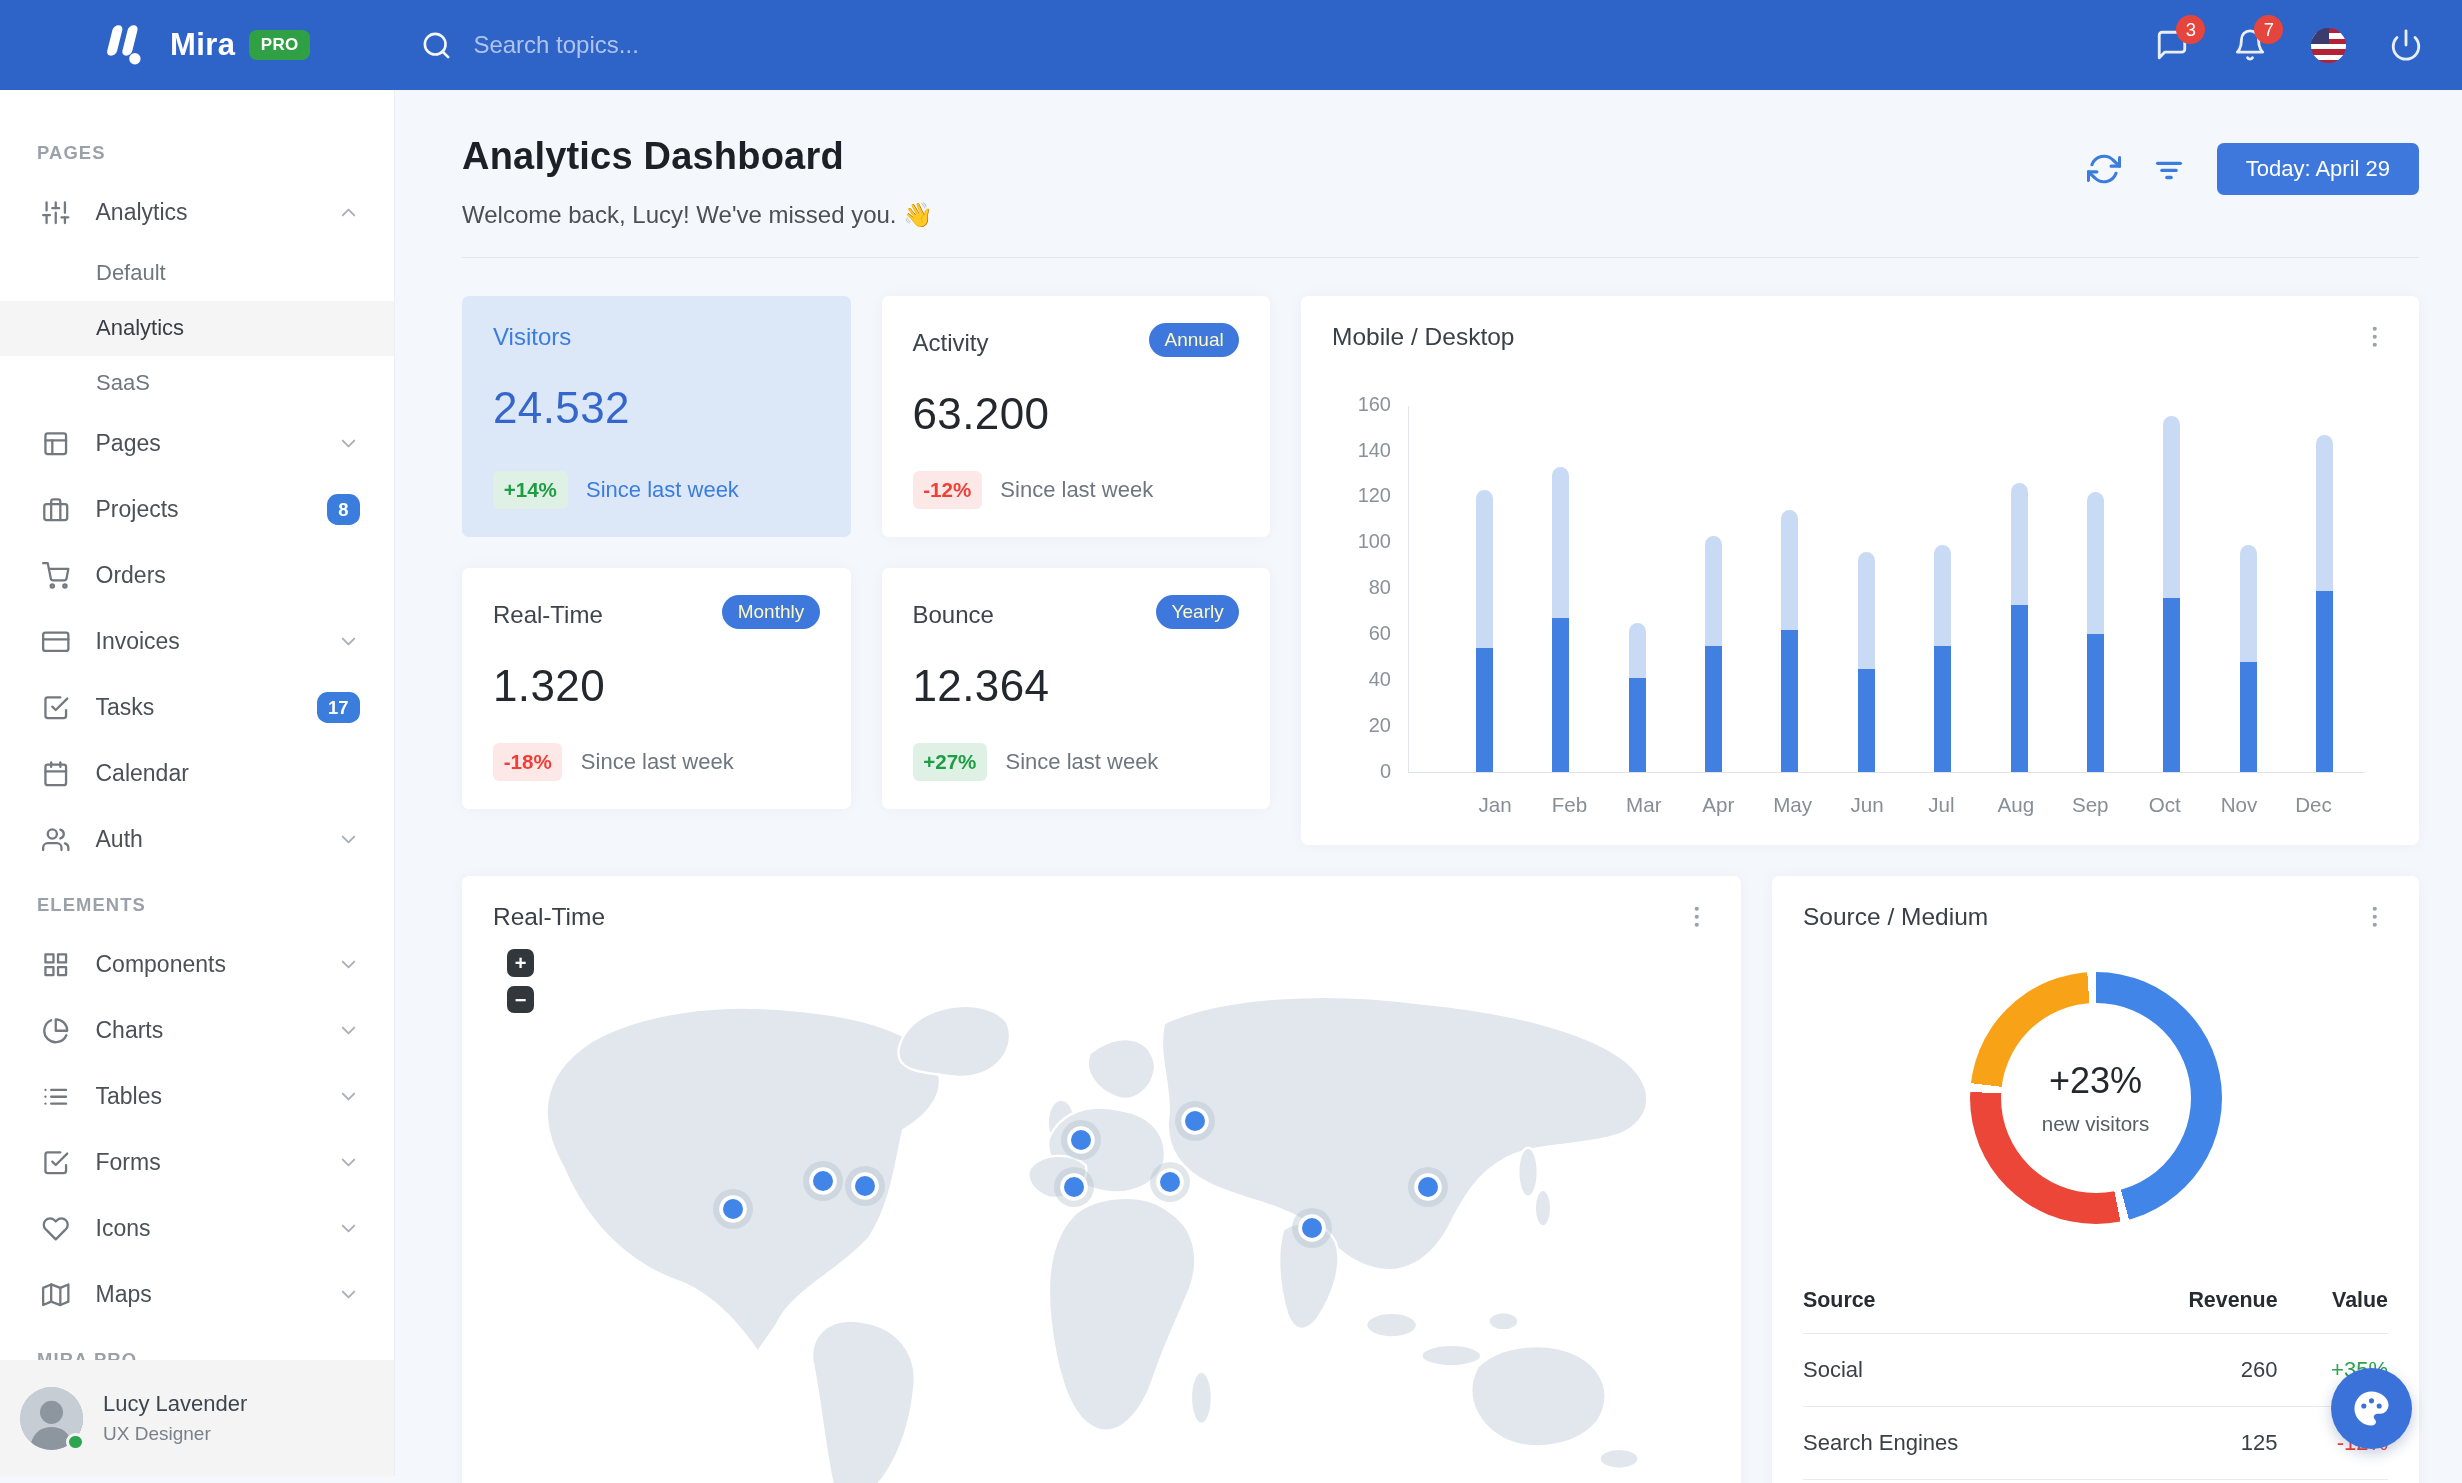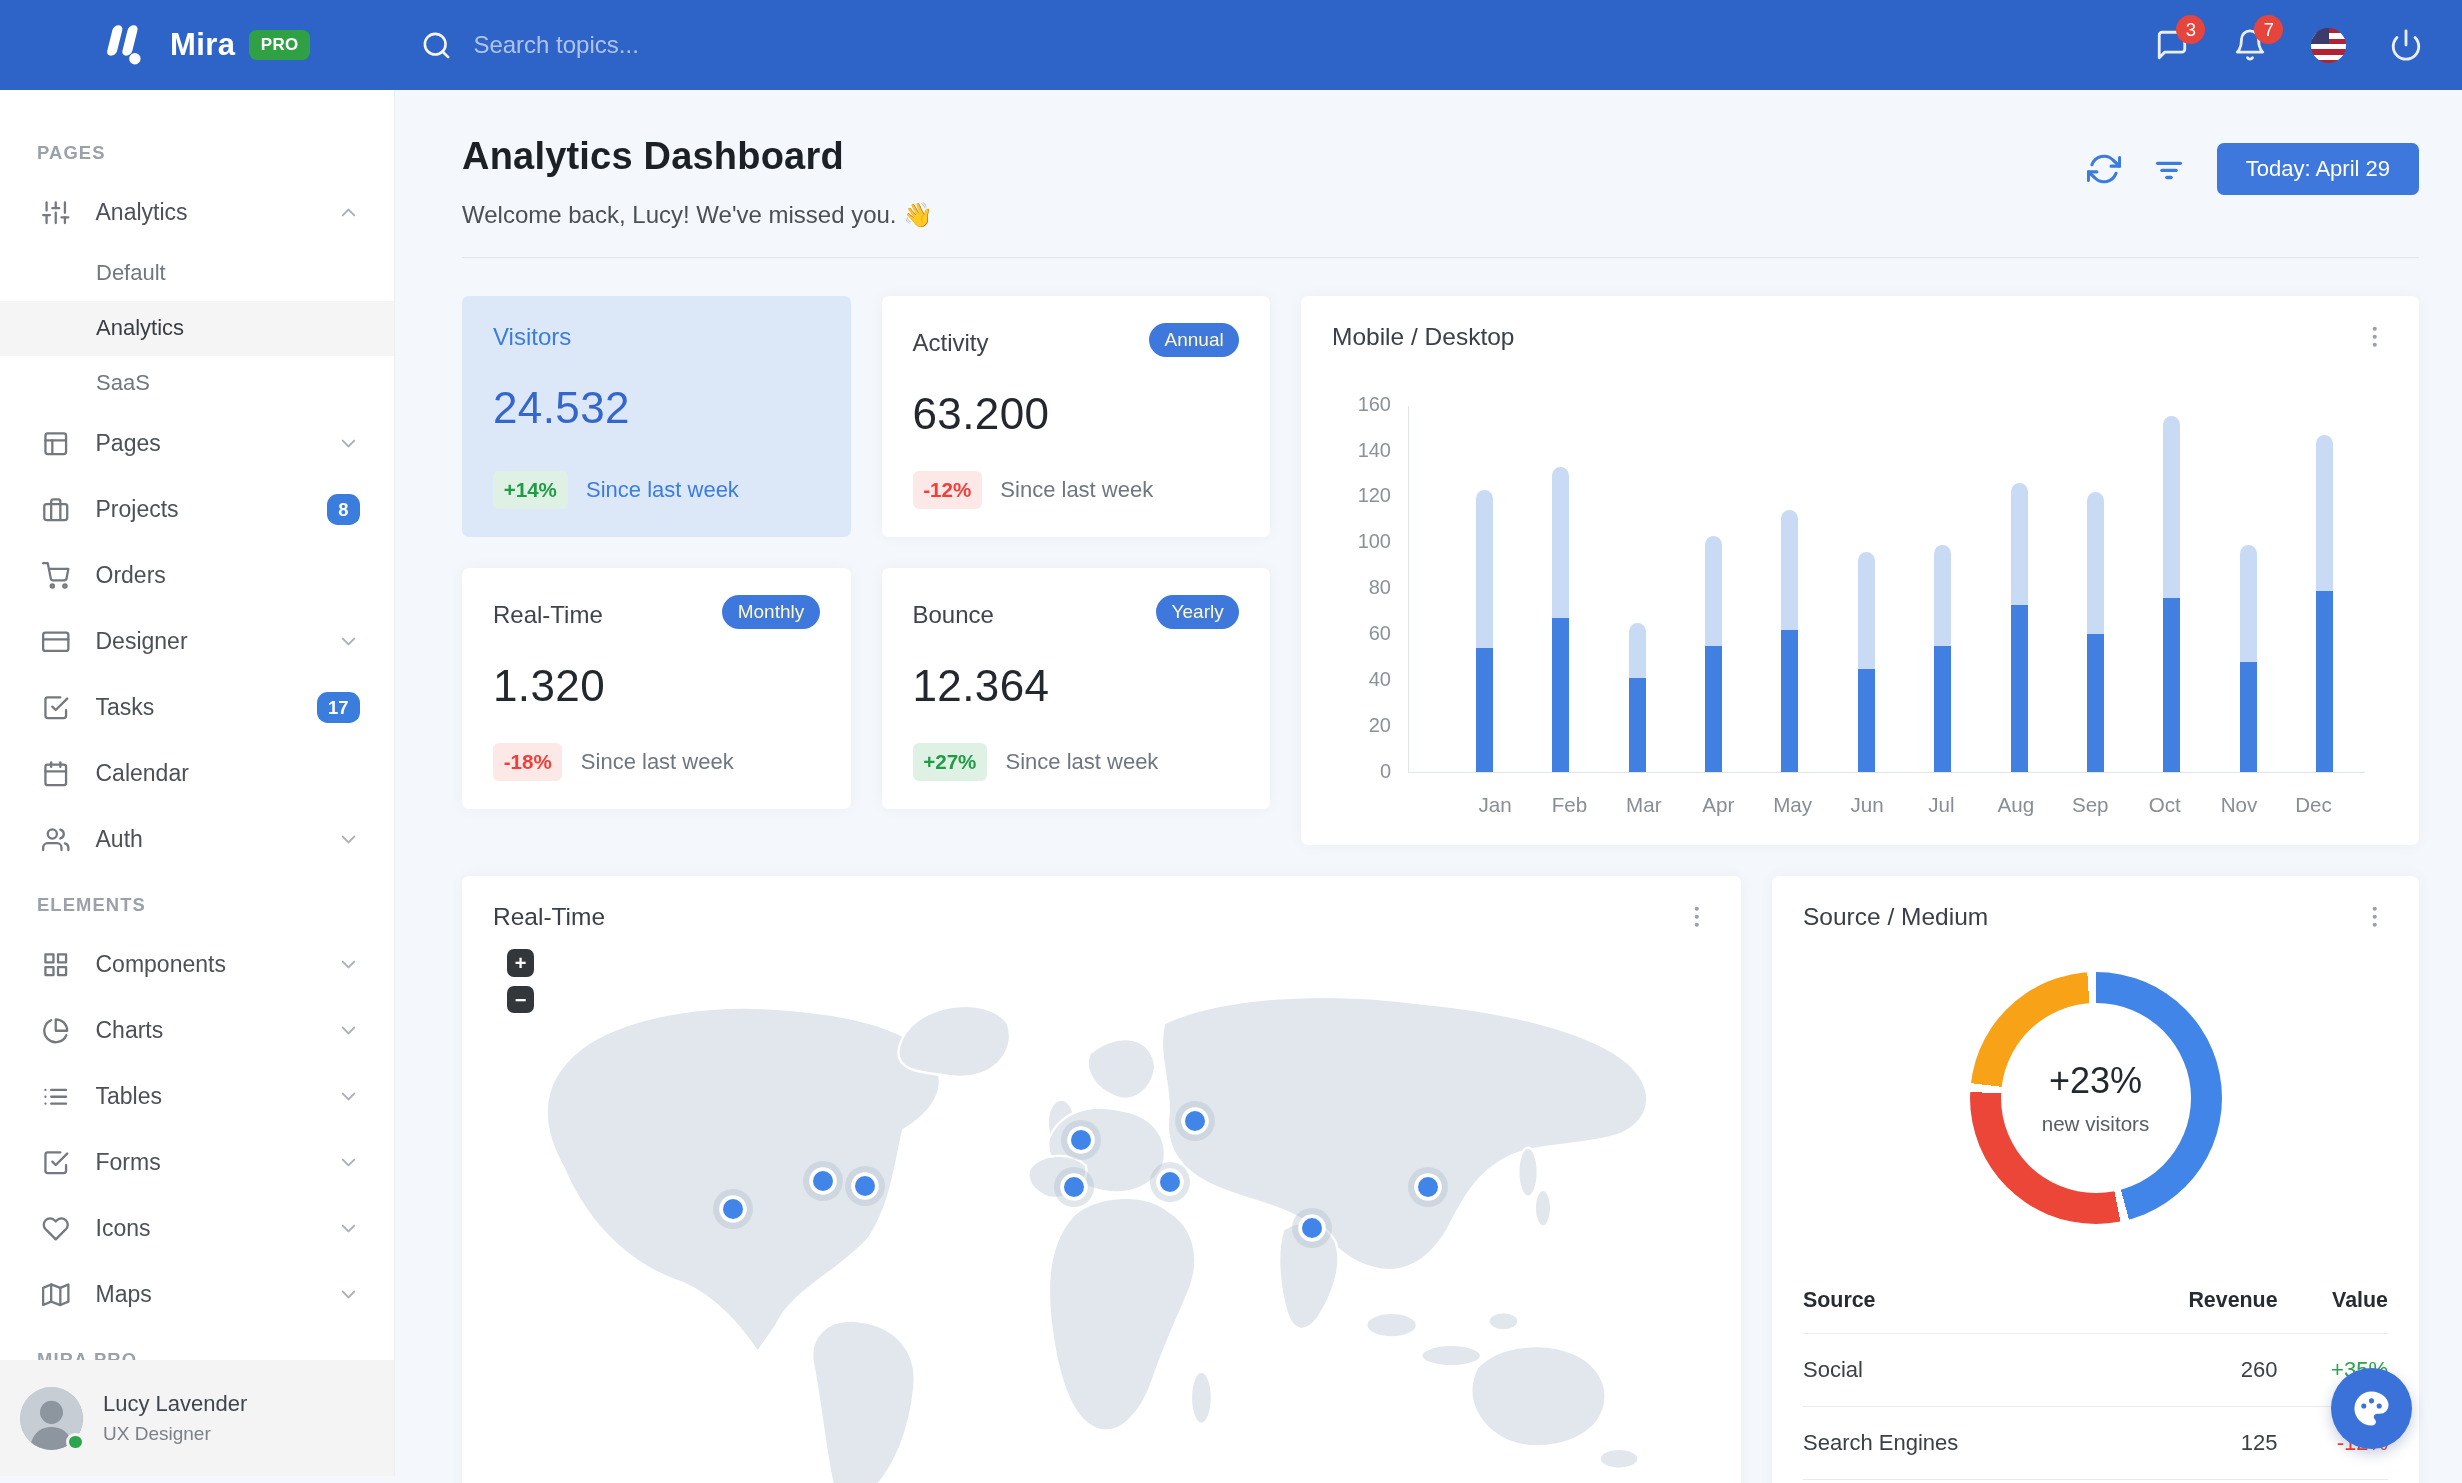--- a/index.html
+++ b/index.html
@@ -226,21 +226,21 @@
         </span>
         <span class="it-label">Orders</span>
       </div>
       <div class="side-item">
         <span class="it-icon">
           <svg viewBox="0 0 24 24" fill="none" stroke="currentColor" stroke-width="2" stroke-linecap="round" stroke-linejoin="round" style="width:100%;height:100%">
             <rect x="1" y="4" width="22" height="16" rx="2"></rect>
             <line x1="1" y1="10" x2="23" y2="10"></line>
           </svg>
         </span>
-        <span class="it-label">Designer</span>
+        <span class="it-label">Invoices</span>
         <span class="it-chev">
           <svg viewBox="0 0 24 24" fill="none" stroke="currentColor" stroke-width="2" stroke-linecap="round" stroke-linejoin="round" style="width:100%;height:100%">
             <polyline points="6 9 12 15 18 9"></polyline>
           </svg>
         </span>
       </div>
       <div class="side-item">
         <span class="it-icon">
           <svg viewBox="0 0 24 24" fill="none" stroke="currentColor" stroke-width="2" stroke-linecap="round" stroke-linejoin="round" style="width:100%;height:100%">
             <polyline points="9 11 12 14 22 4"></polyline>

